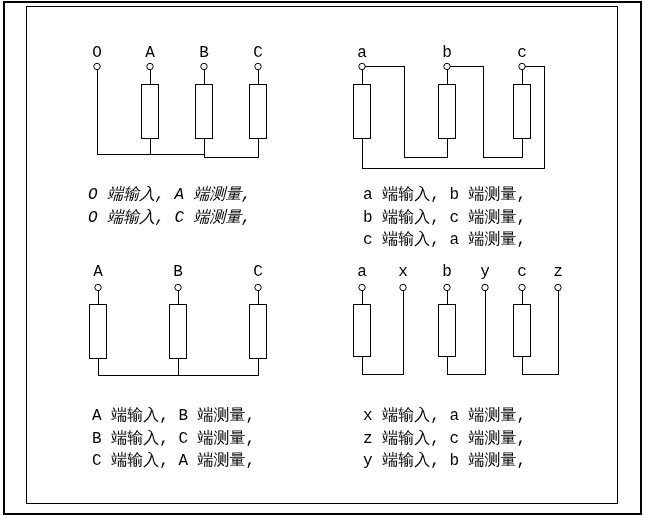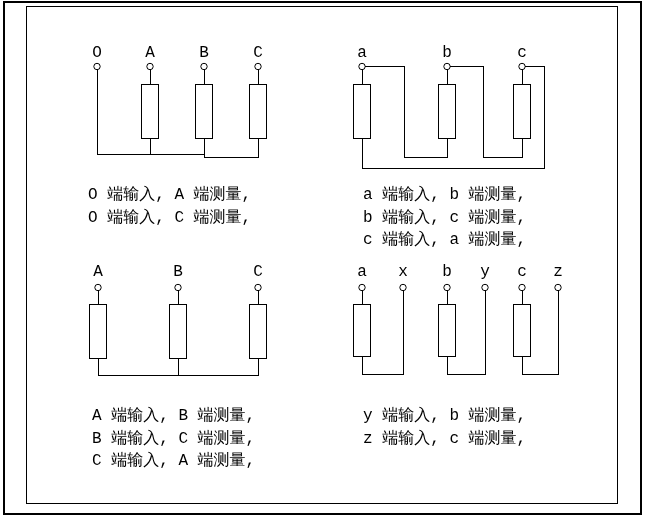--- a/index.html
+++ b/index.html
@@ -36,21 +36,21 @@
     fill: #000000;
   }
   .caption {
     position: absolute;
     color: #000000;
     font-family: "Liberation Mono", monospace;
     font-size: 16px;
     line-height: 22.6px;
     white-space: nowrap;
   }
-  .caption-q1 { left: 88px;  top: 184px; }
+  .caption-q1 { left: 88px;  top: 184px; font-style: italic; }
   .caption-q2 { left: 363px; top: 184px; }
   .caption-q3 { left: 92px;  top: 405px; }
   .caption-q4 { left: 363px; top: 405px; }
 </style>
 </head>
 <body>
 
 <div class="frame-outer"></div>
 <div class="frame-inner"></div>
 
@@ -137,15 +137,16 @@
   <div>c 端输入, a 端测量,</div>
 </div>
 
 <div class="caption caption-q3">
   <div>A 端输入, B 端测量,</div>
   <div>B 端输入, C 端测量,</div>
   <div>C 端输入, A 端测量,</div>
 </div>
 
 <div class="caption caption-q4">
+  <div>x 端输入, a 端测量,</div>
+  <div>z 端输入, c 端测量,</div>
   <div>y 端输入, b 端测量,</div>
-  <div>z 端输入, c 端测量,</div>
 </div>
 
 </body></html>

